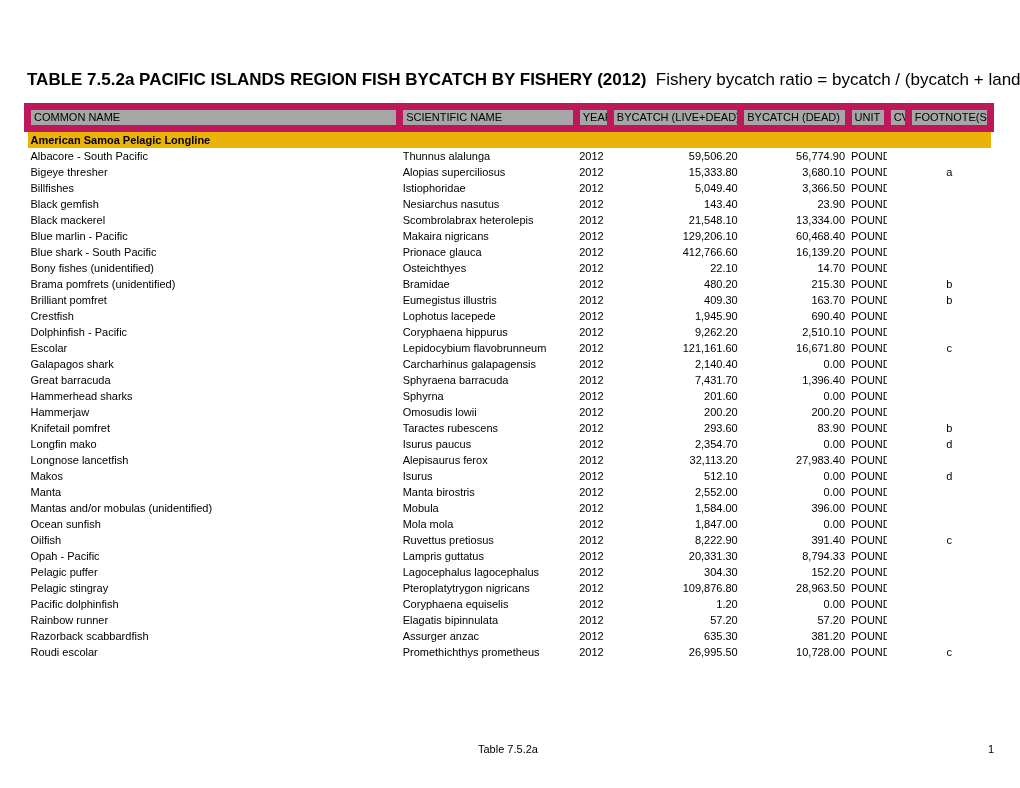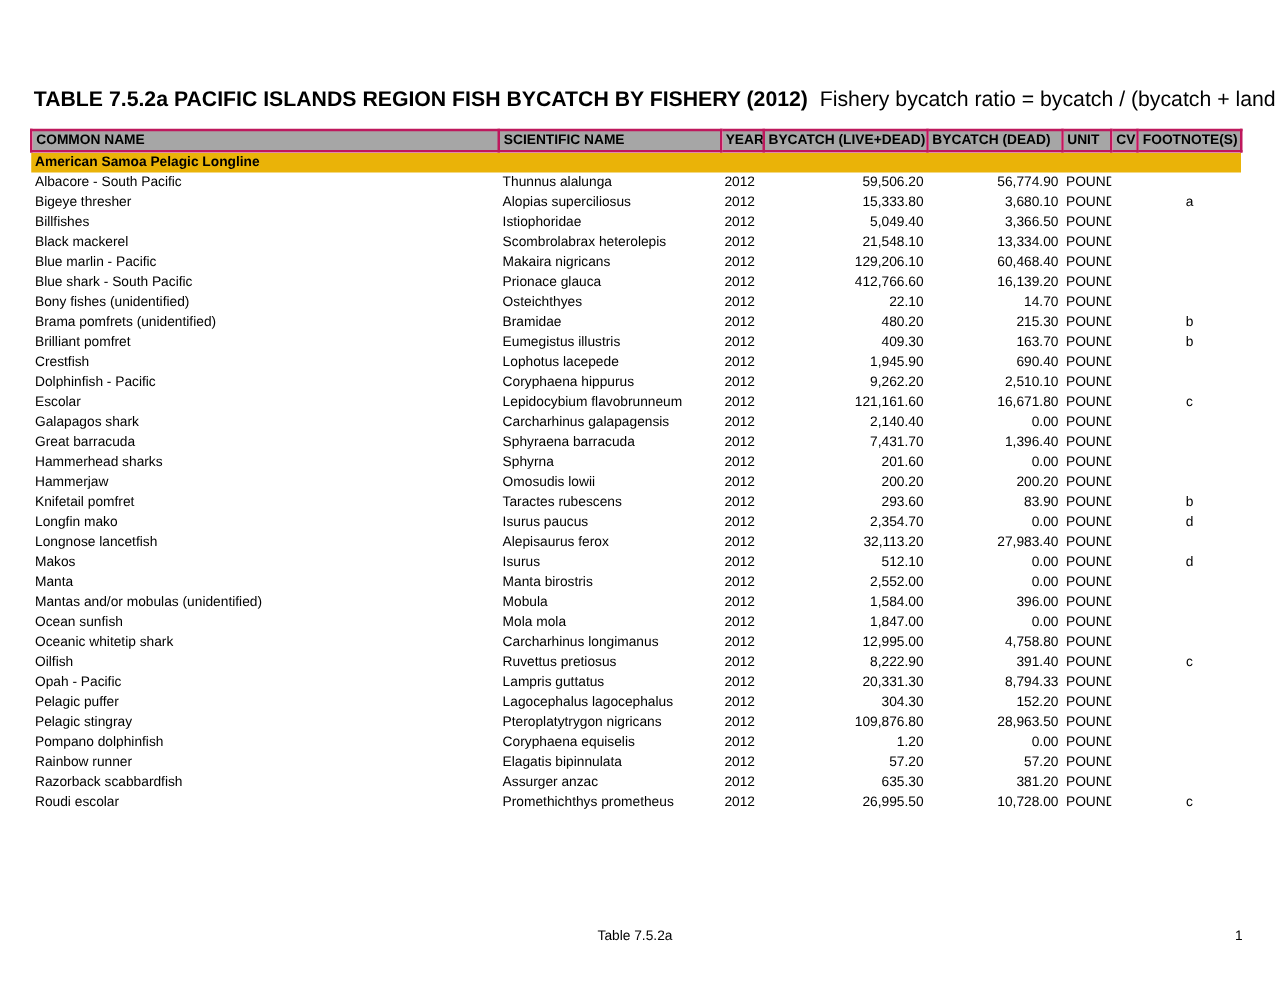--- a/index.html
+++ b/index.html
@@ -4,22 +4,22 @@
 <style>
   html, body { margin:0; padding:0; background:#ffffff; }
   body { width:1020px; height:788px; position:relative; overflow:hidden;
          font-family:"Liberation Sans", "DejaVu Sans", sans-serif; color:#000; }
   .title { position:absolute; left:27px; top:70px; font-size:17px; white-space:nowrap; }
   .title b { font-weight:bold; }
   table.grid { position:absolute; left:24px; top:103px; border-collapse:collapse;
                font-size:11px; table-layout:fixed; width:970px; }
   table.grid td, table.grid th { padding:0 3px; height:16px; line-height:16px;
                white-space:nowrap; overflow:hidden; }
-  table.grid thead th { background:#a6a6a6; font-weight:bold; text-align:left;
-               border:2px solid #be185d; height:15px; line-height:15px; }
+  table.grid thead th { background:#a6a6a6; font-weight:normal; text-align:left;
+               border:7px solid #be185d; height:15px; line-height:15px; }
   tr.section td { background:#eab308; font-weight:bold; }
   td.num { text-align:right; }
   td.fn { text-align:center; }
   .footer-label { position:absolute; left:478px; top:743px; font-size:11px;text-align:center; }
   .footer-page { position:absolute; left:988px; top:743px; font-size:11px; }
 </style>
 </head>
 <body>
 
 <div class="title">
@@ -78,20 +78,30 @@
         <td>Billfishes</td>
         <td>Istiophoridae</td>
         <td>2012</td>
         <td class="num">5,049.40</td>
         <td class="num">3,366.50</td>
         <td>POUND</td>
         <td></td>
         <td class="fn"></td>
       </tr>
       <tr>
+        <td>Black gemfish</td>
+        <td>Nesiarchus nasutus</td>
+        <td>2012</td>
+        <td class="num">143.40</td>
+        <td class="num">23.90</td>
+        <td>POUND</td>
+        <td></td>
+        <td class="fn"></td>
+      </tr>
+      <tr>
         <td>Black mackerel</td>
         <td>Scombrolabrax heterolepis</td>
         <td>2012</td>
         <td class="num">21,548.10</td>
         <td class="num">13,334.00</td>
         <td>POUND</td>
         <td></td>
         <td class="fn"></td>
       </tr>
       <tr>
@@ -278,30 +288,20 @@
         <td>Ocean sunfish</td>
         <td>Mola mola</td>
         <td>2012</td>
         <td class="num">1,847.00</td>
         <td class="num">0.00</td>
         <td>POUND</td>
         <td></td>
         <td class="fn"></td>
       </tr>
       <tr>
-        <td>Oceanic whitetip shark</td>
-        <td>Carcharhinus longimanus</td>
-        <td>2012</td>
-        <td class="num">12,995.00</td>
-        <td class="num">4,758.80</td>
-        <td>POUND</td>
-        <td></td>
-        <td class="fn"></td>
-      </tr>
-      <tr>
         <td>Oilfish</td>
         <td>Ruvettus pretiosus</td>
         <td>2012</td>
         <td class="num">8,222.90</td>
         <td class="num">391.40</td>
         <td>POUND</td>
         <td></td>
         <td class="fn">c</td>
       </tr>
       <tr>
@@ -328,21 +328,21 @@
         <td>Pelagic stingray</td>
         <td>Pteroplatytrygon nigricans</td>
         <td>2012</td>
         <td class="num">109,876.80</td>
         <td class="num">28,963.50</td>
         <td>POUND</td>
         <td></td>
         <td class="fn"></td>
       </tr>
       <tr>
-        <td>Pompano dolphinfish</td>
+        <td>Pacific dolphinfish</td>
         <td>Coryphaena equiselis</td>
         <td>2012</td>
         <td class="num">1.20</td>
         <td class="num">0.00</td>
         <td>POUND</td>
         <td></td>
         <td class="fn"></td>
       </tr>
       <tr>
         <td>Rainbow runner</td>

